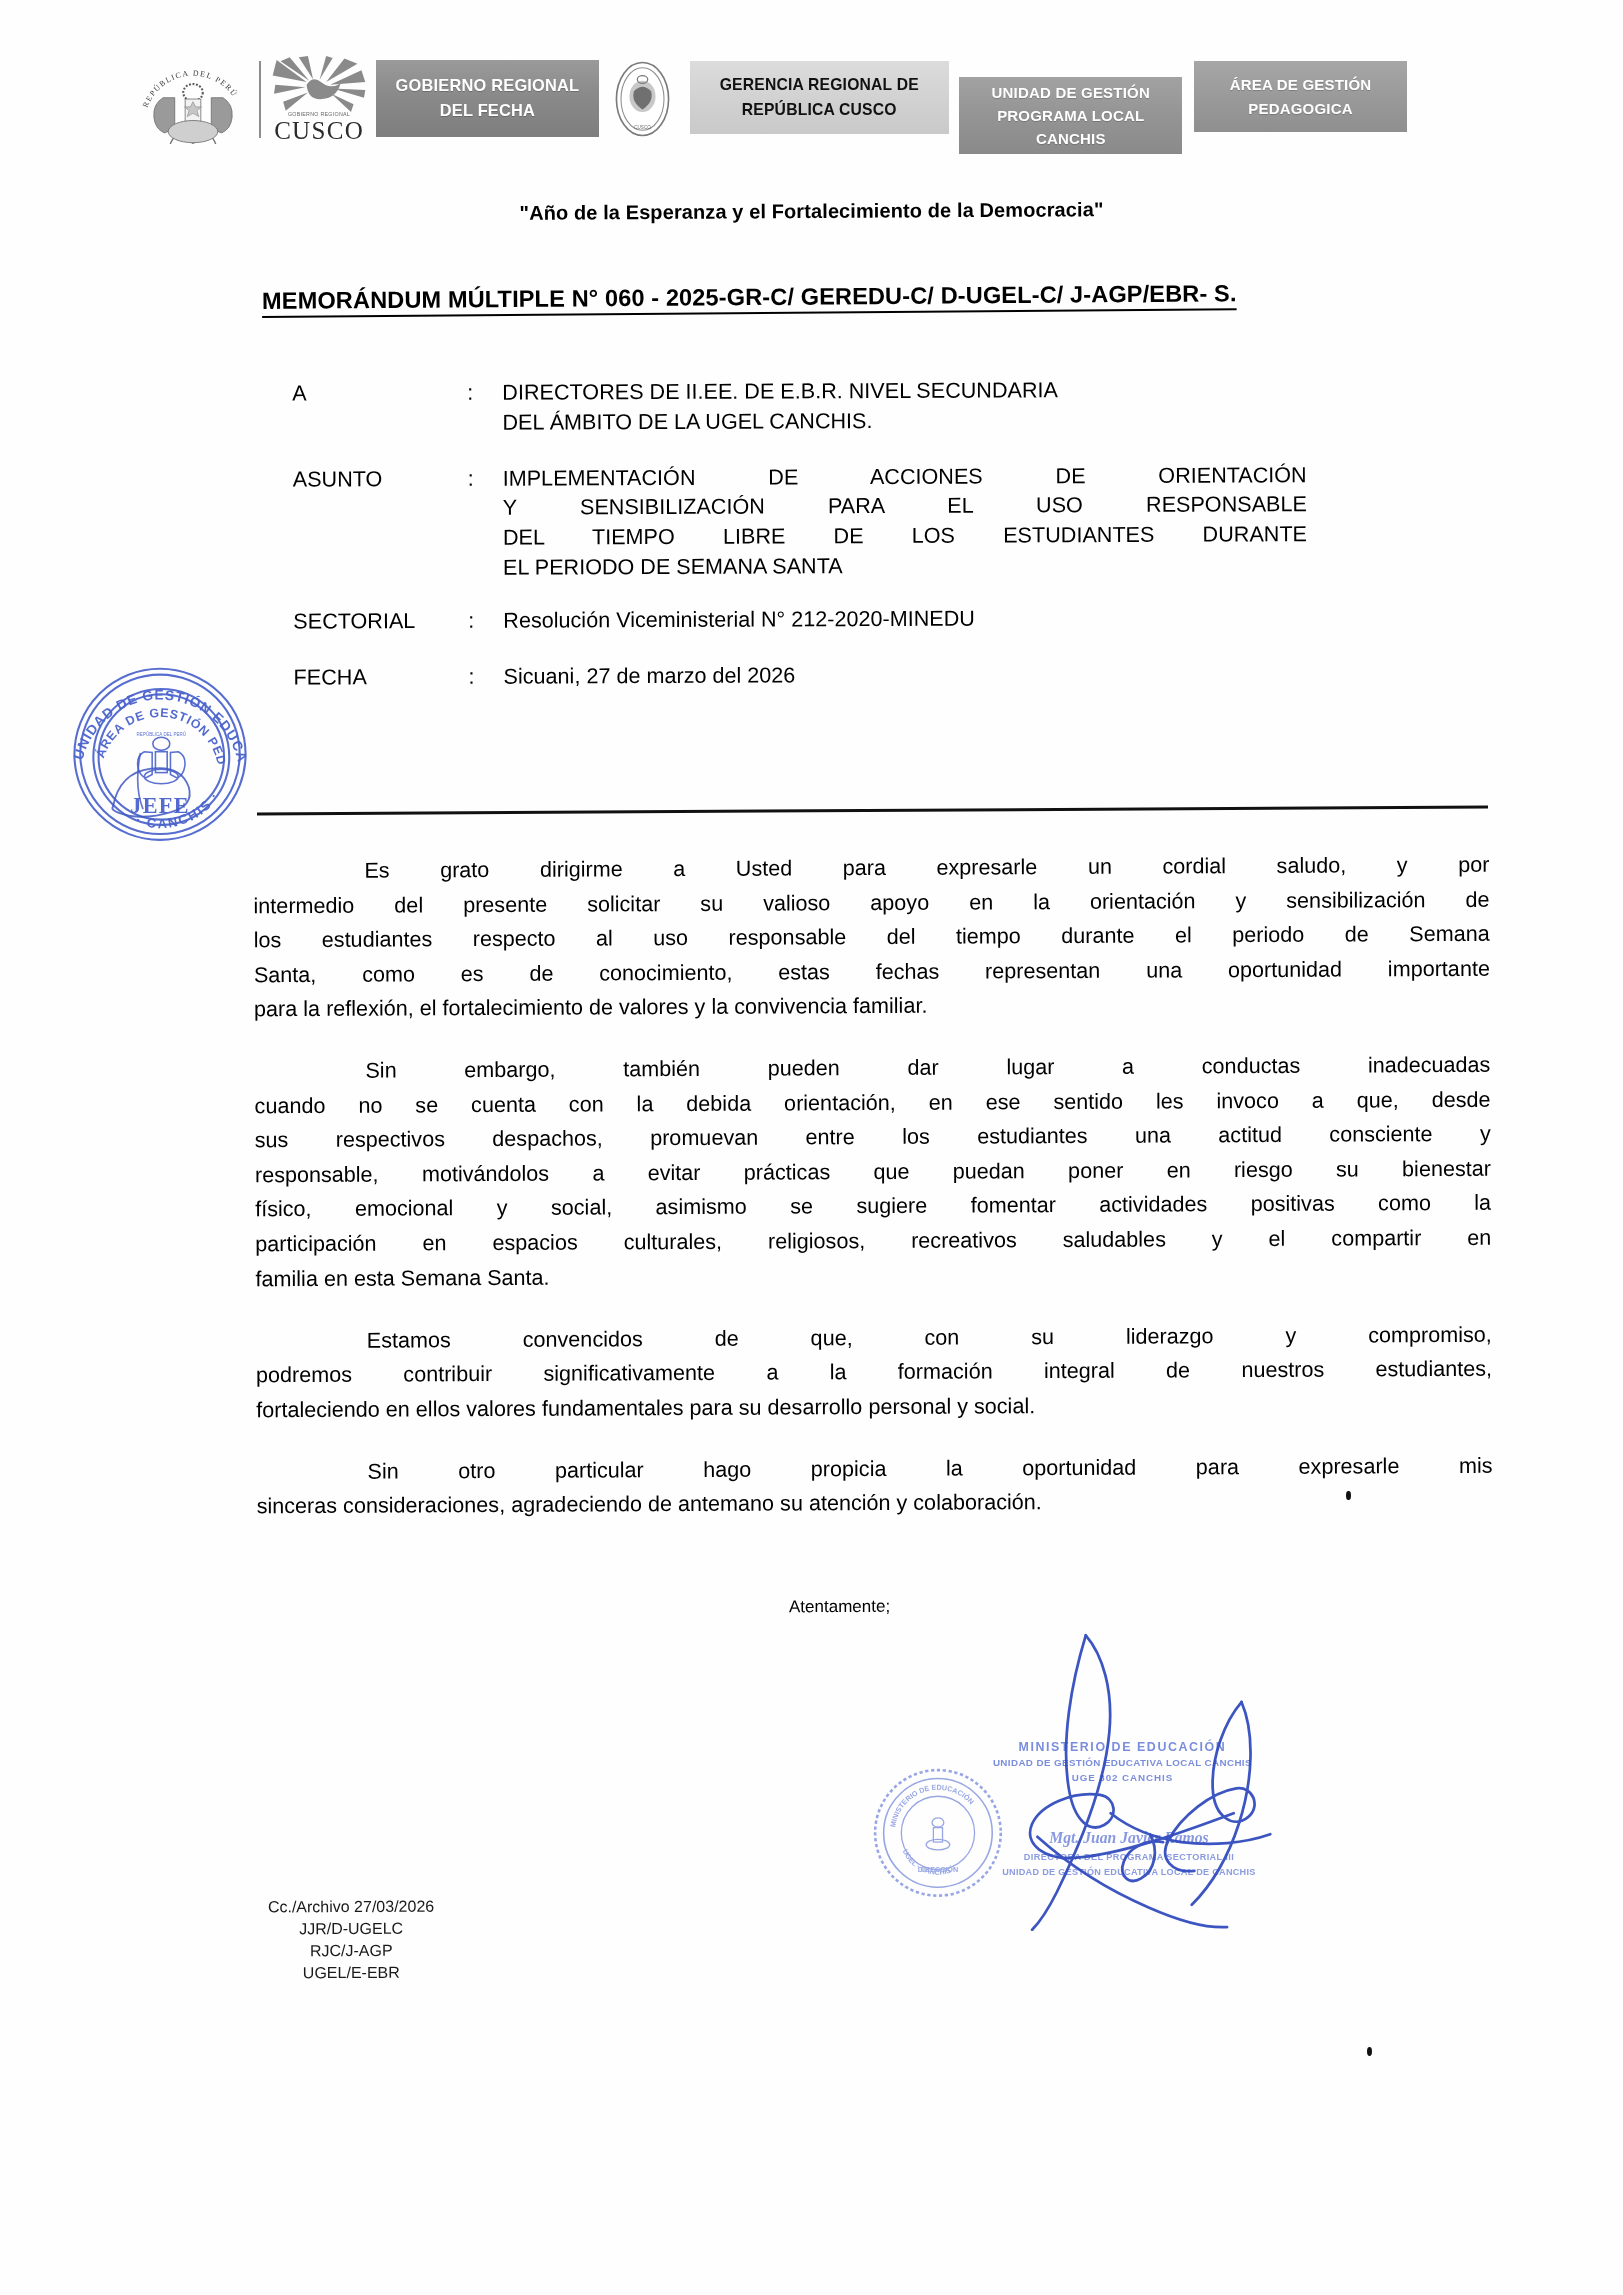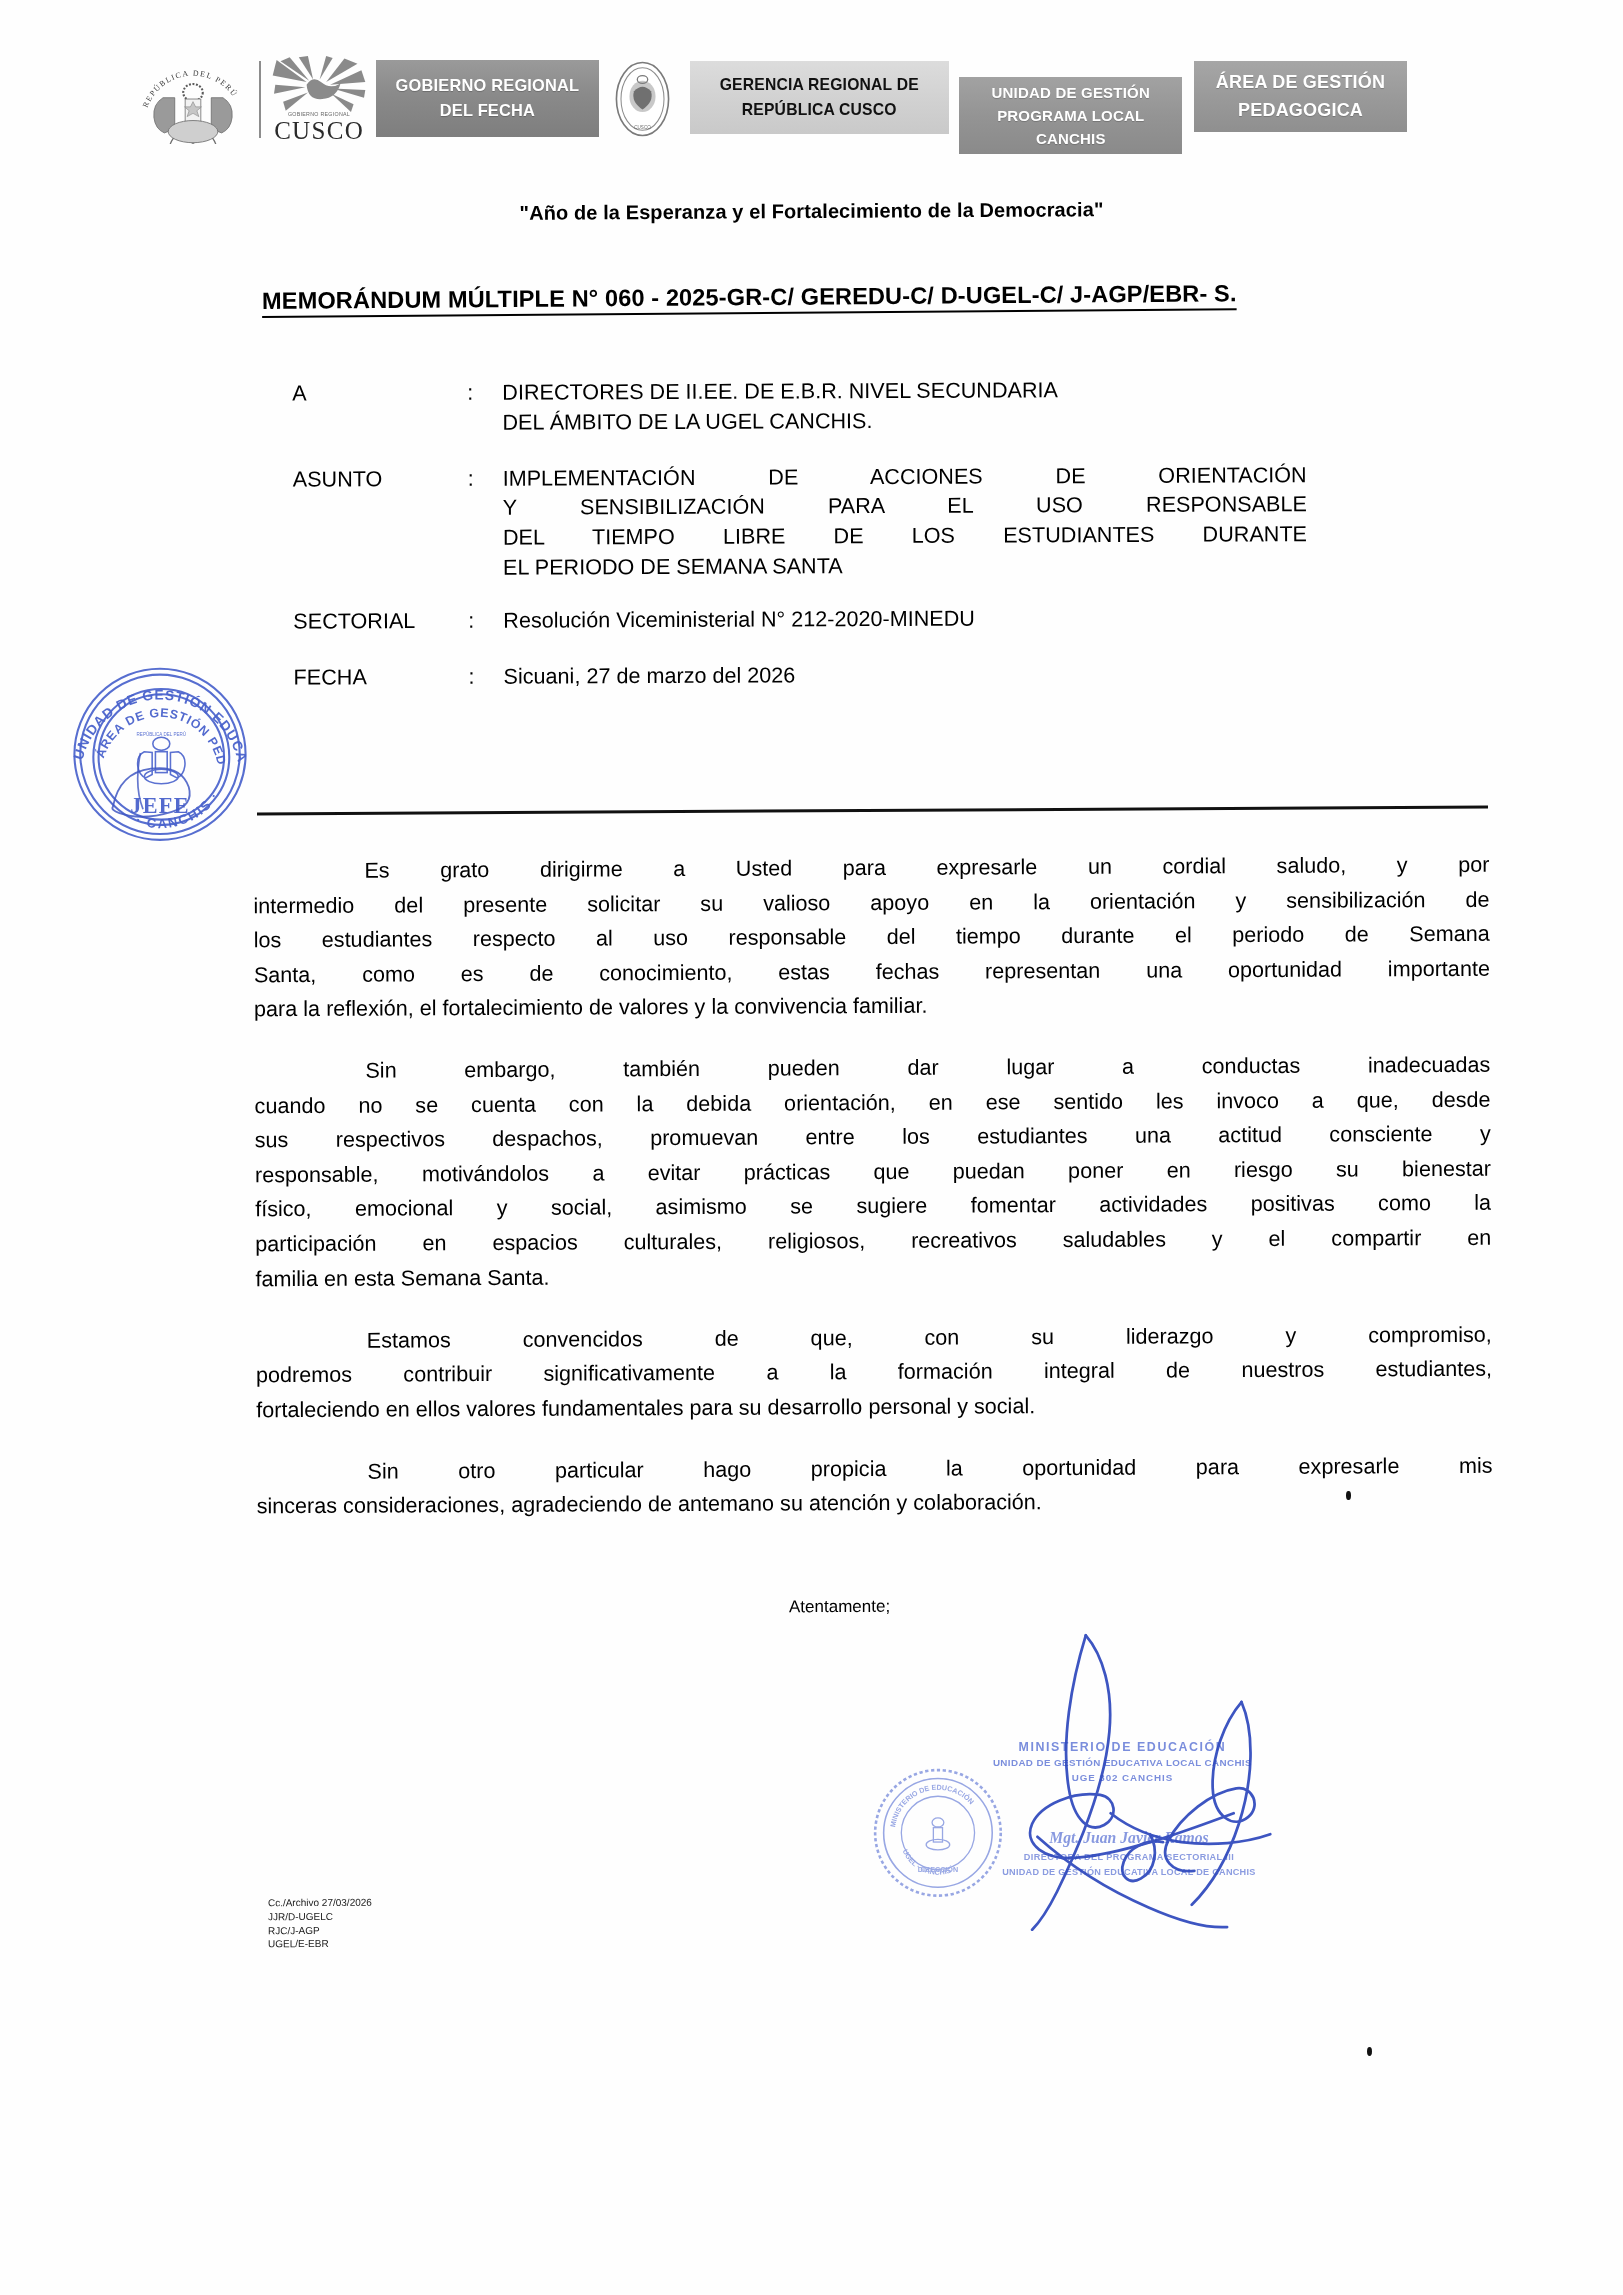--- a/index.html
+++ b/index.html
@@ -134,21 +134,21 @@
     margin-top: 21px;
     margin-left: 10.5px;
     text-shadow: 0 0.7px 0.7px rgba(0,0,0,.2);
   }
 
   .banner-area {
     width: 213px;
     height: 71px;
     background: linear-gradient(180deg,#a6a6a6 0%, #9a9a9a 50%, #8f8f8f 100%);
     color: #ffffff;
-    font-size: 18px;
+    font-size: 15px;
     font-weight: bold;
     margin-top: 5.2px;
     margin-left: 11.8px;
     text-shadow: 0 0.7px 0.7px rgba(0,0,0,.2);
   }
 
   
   .slogan {
     position: absolute;
     top: 200px;
@@ -264,24 +264,25 @@
     left: 789px;
     font-size: 17px;
     transform: rotate(-0.25deg);
   }
 
   
   .cc-block {
     position: absolute;
     top: 1896px;
     left: 268px;
-    font-size: 10px;
+    font-size: 16px;
     line-height: 1.38;
     color: #1a1a1a;
     transform: rotate(-0.25deg);
+    text-align: center;
   }
   .cc-block div { white-space: nowrap; }
 
   
   .stamp-left {
     position: absolute;
     left: 62px;
     top: 655px;
     width: 196px;
     height: 196px;

